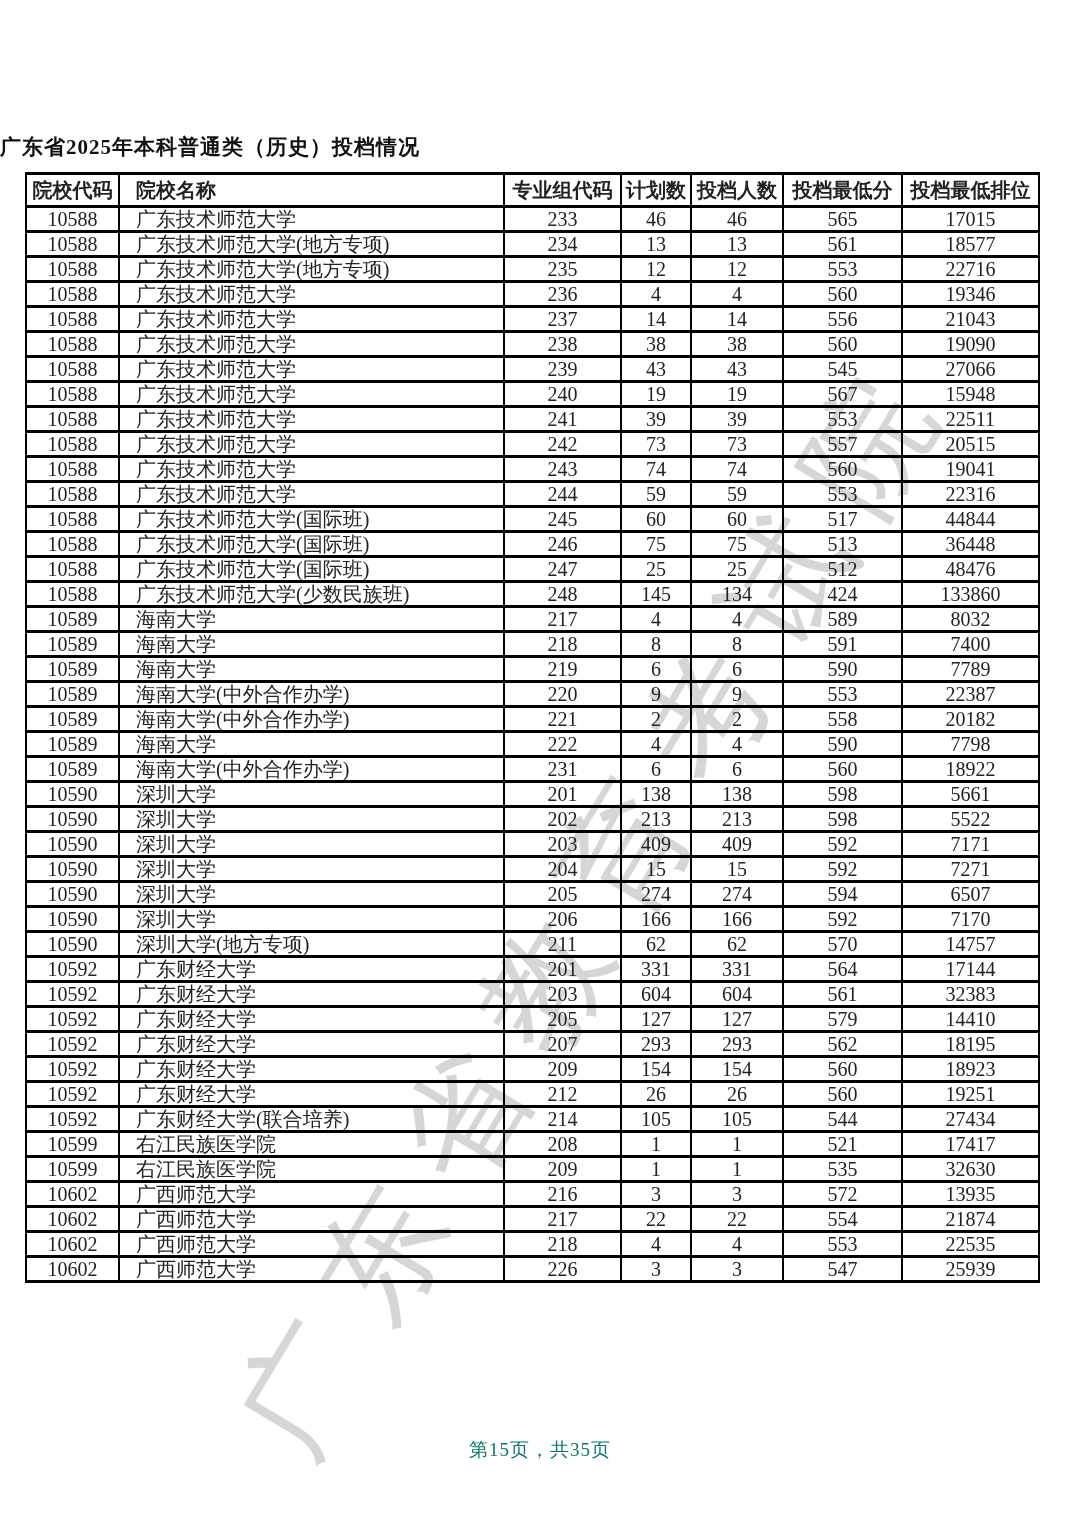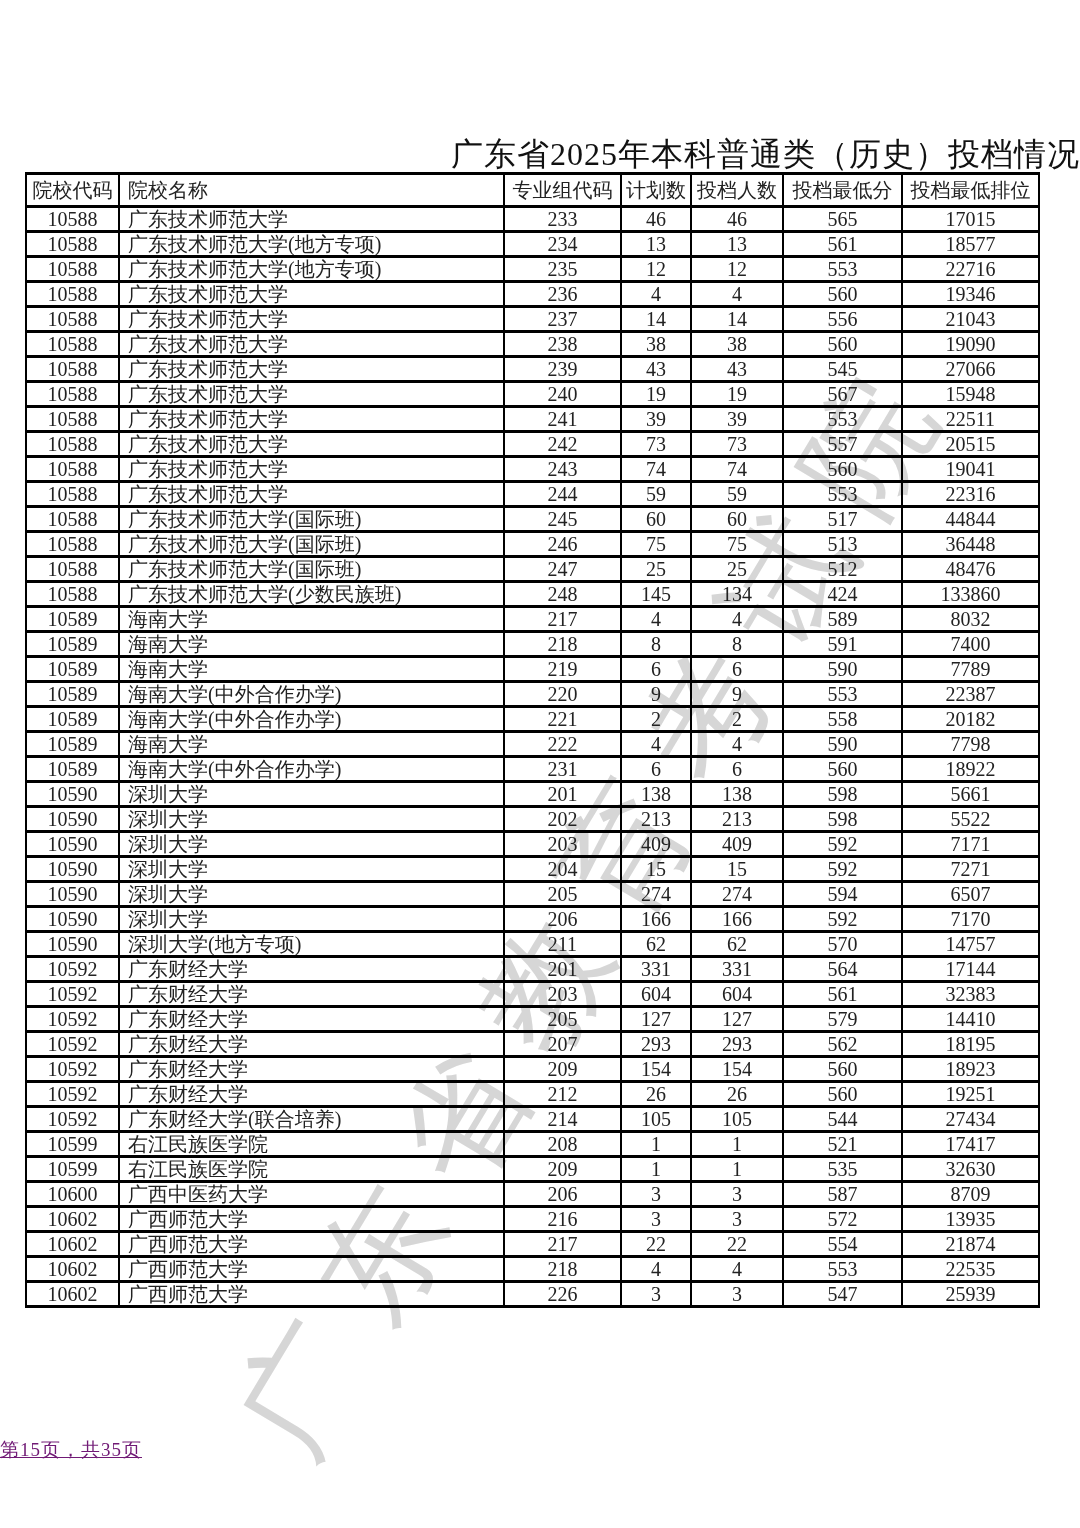--- a/index.html
+++ b/index.html
@@ -26,23 +26,23 @@
     white-space: nowrap;
     color: #b5b5b5;
     opacity: 0.55;
     z-index: 1;
     font-family: "Liberation Serif", "DejaVu Serif", serif;
     pointer-events: none;
   }
   .doc-title {
     position: absolute;
     top: 133px; left: 0; right: 0;
-    text-align: right;
-    font-size: 32px;
-    font-weight: normal;
+    text-align: left;
+    font-size: 21px;
+    font-weight: bold;
     letter-spacing: 1px;
     color: #111;
     z-index: 2;
   }
   table.data {
     position: absolute;
     left: 25px; top: 172px;
     width: 1013px;
     border-collapse: collapse;
     table-layout: fixed;
@@ -56,35 +56,34 @@
     font-weight: normal;
     font-size: 20px;
     text-align: center;
     vertical-align: middle;
     padding: 0;
     line-height: 1;
     overflow: hidden;
     white-space: nowrap;
     color: #222;
   }
-  table.data thead th { height: 33px; }
+  table.data thead th { height: 33px; font-weight: bold; }
   table.data tbody td { height: 25px; }
   table.data th.name-cell, table.data td.name-cell {
     text-align: left;
-    padding-left: 8px;
+    padding-left: 16px;
   }
   .page-footer {
     position: absolute;
     top: 1437px; left: 0; right: 0;
-    text-align: left;
+    text-align: center;
     font-size: 19px;
-    color: #701a75;
+    color: #0f766e;
     z-index: 2;
     letter-spacing: 1px;
-    text-decoration: underline;
   }
 </style>
 </head>
 <body>
 
 <div class="page">
 
   <div class="watermark">广东省教育考试院</div>
 
   <div class="doc-title">广东省2025年本科普通类（历史）投档情况</div>
@@ -456,29 +455,20 @@
         <tr>
           <td>10599</td>
           <td class="name-cell">右江民族医学院</td>
           <td>209</td>
           <td>1</td>
           <td>1</td>
           <td>535</td>
           <td>32630</td>
         </tr>
         <tr>
-          <td>10600</td>
-          <td class="name-cell">广西中医药大学</td>
-          <td>206</td>
-          <td>3</td>
-          <td>3</td>
-          <td>587</td>
-          <td>8709</td>
-        </tr>
-        <tr>
           <td>10602</td>
           <td class="name-cell">广西师范大学</td>
           <td>216</td>
           <td>3</td>
           <td>3</td>
           <td>572</td>
           <td>13935</td>
         </tr>
         <tr>
           <td>10602</td>

